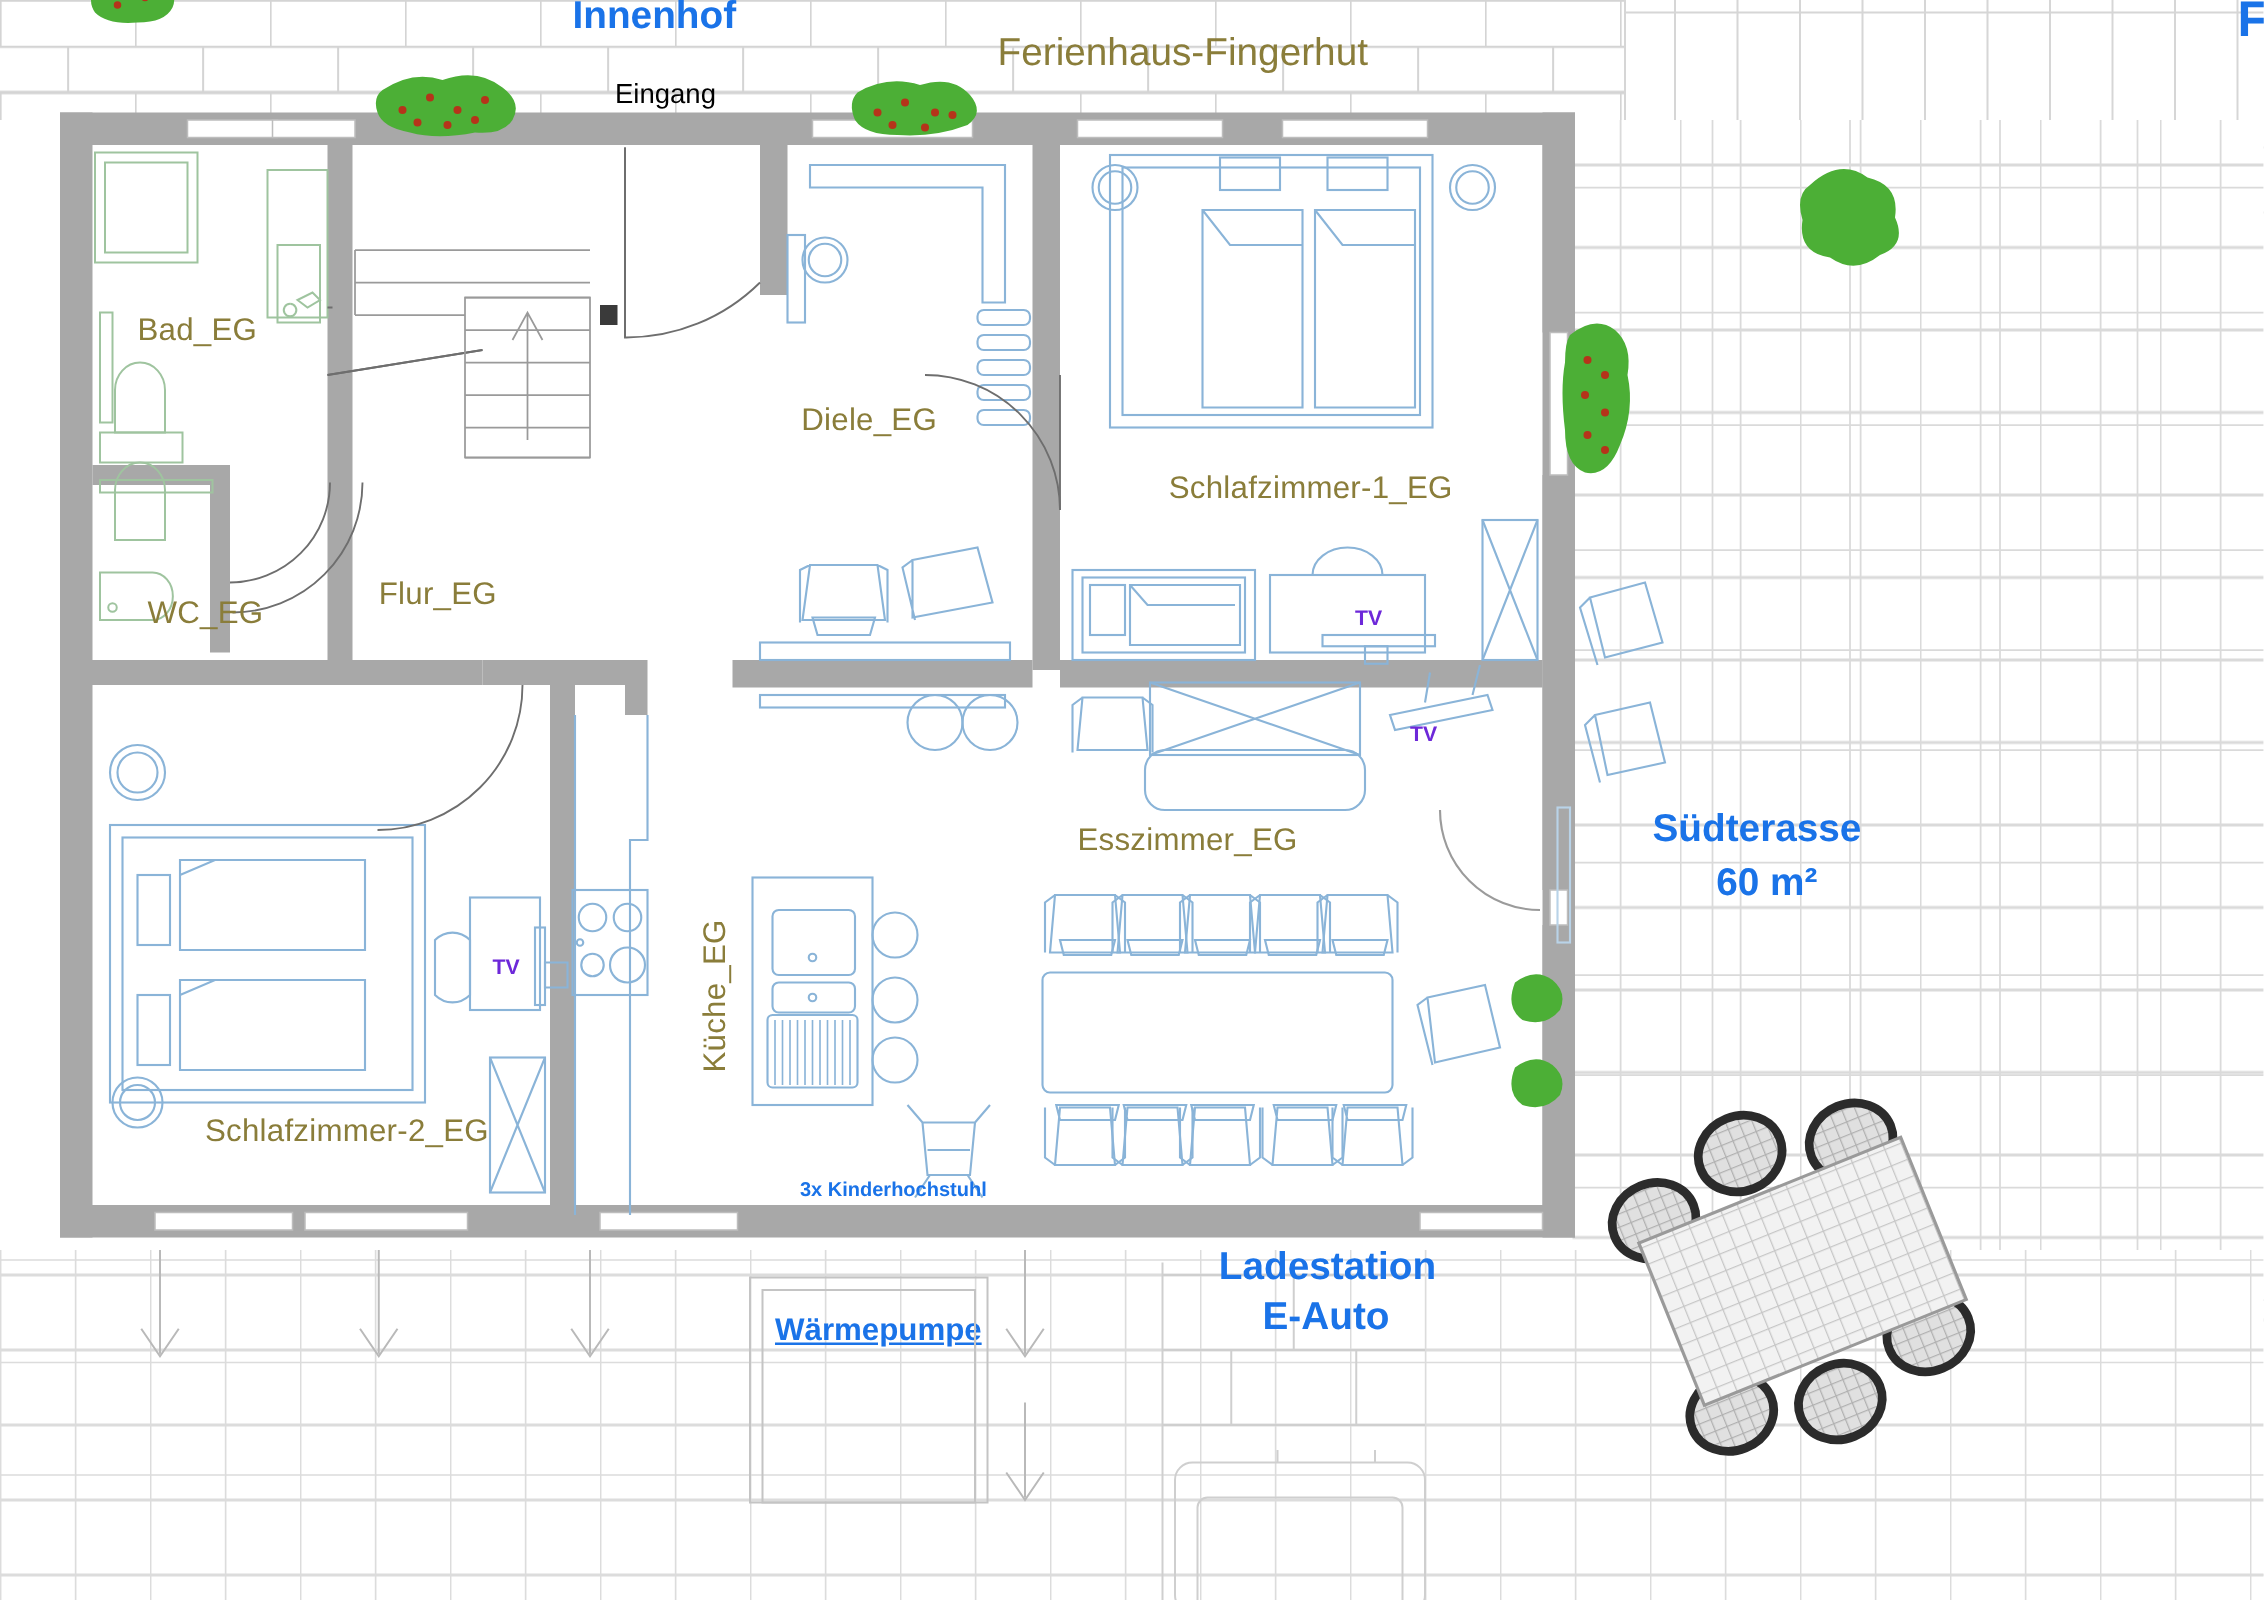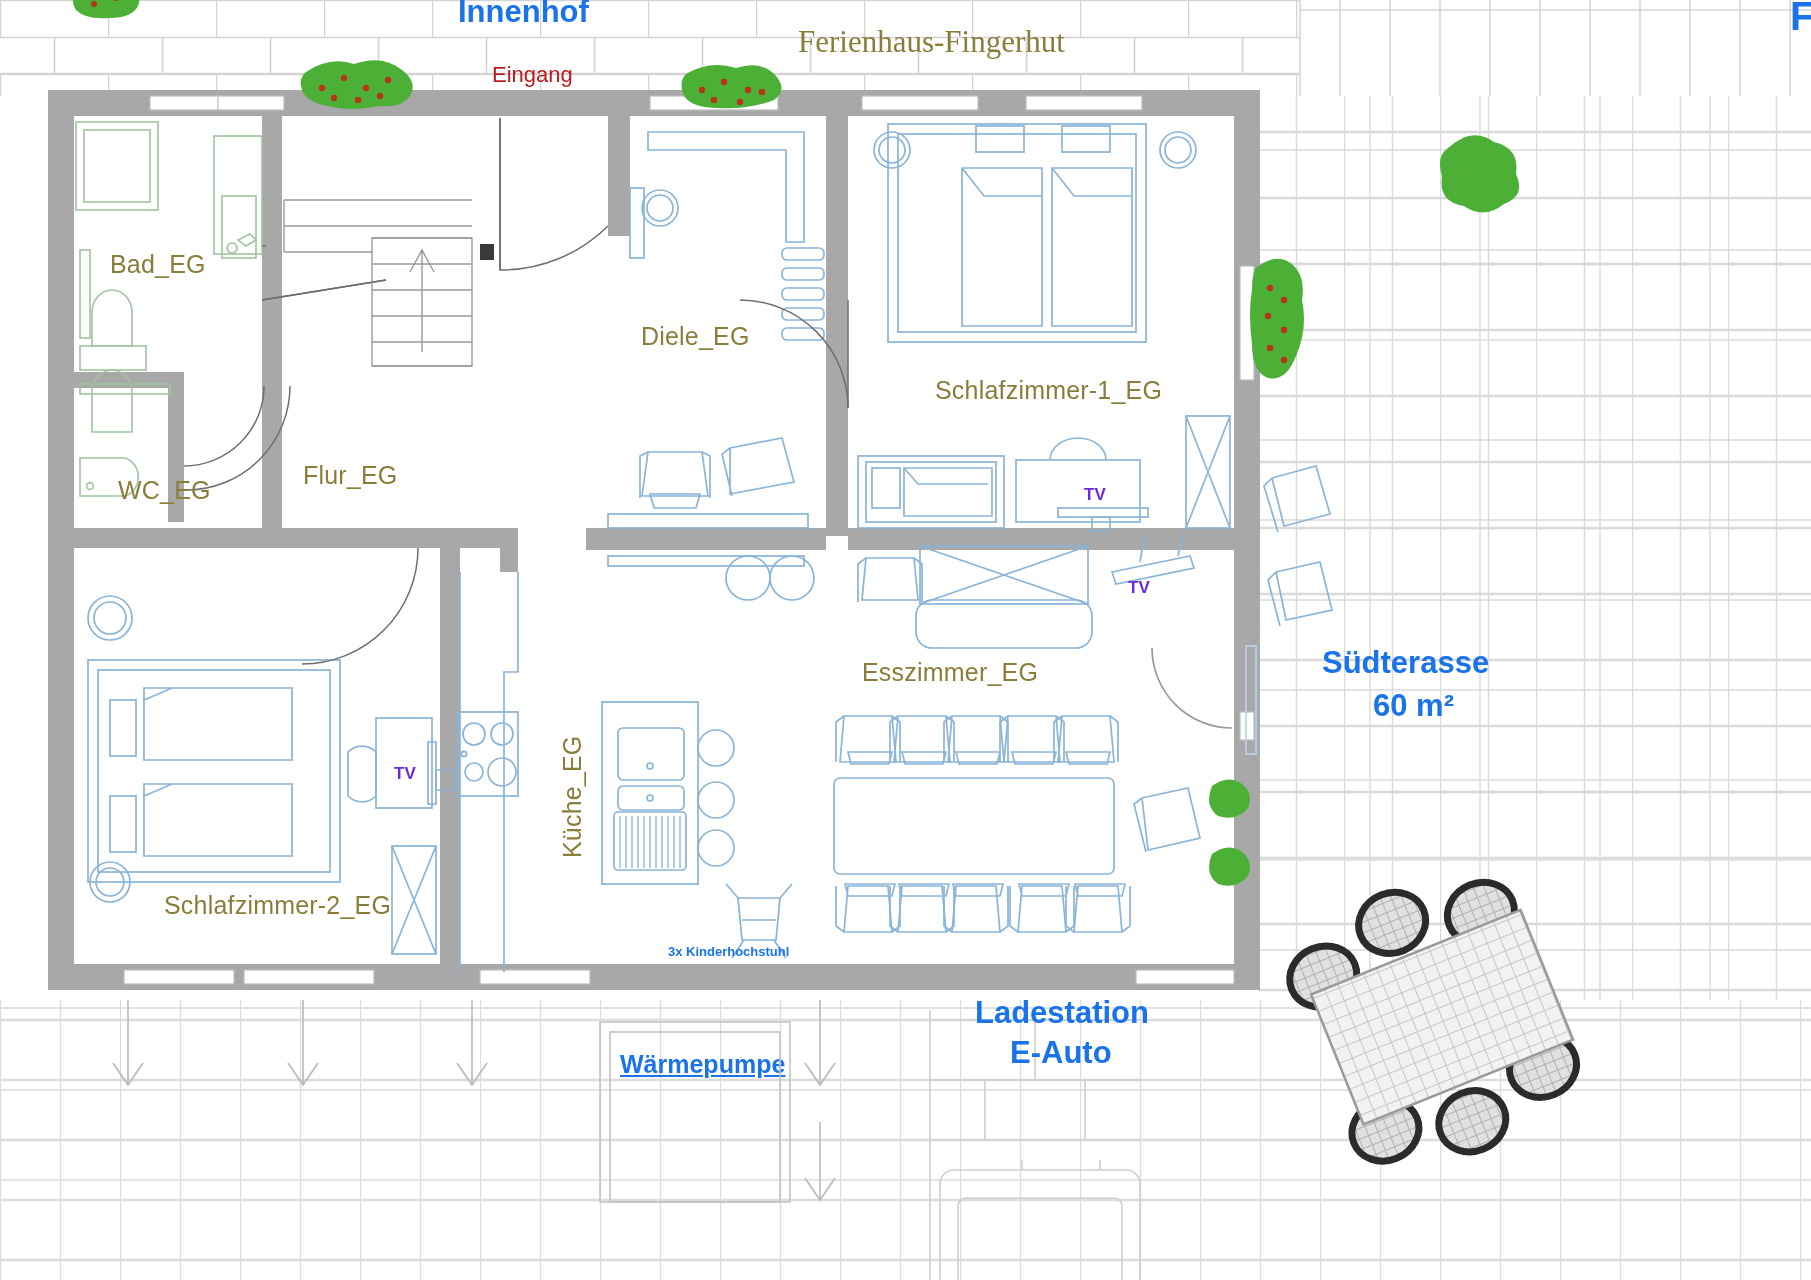--- a/index.html
+++ b/index.html
@@ -2,21 +2,21 @@
 <html><head>
 <meta charset="utf-8">
 <style>
   html,body{margin:0;padding:0;background:#ffffff;}
   body{width:1811px;height:1280px;overflow:hidden;font-family:"Liberation Sans",sans-serif;}
   #stage{position:relative;width:1811px;height:1280px;background:#ffffff;}
   svg.layer{position:absolute;left:0;top:0;width:1811px;height:1280px;}
   .lbl{position:absolute;white-space:nowrap;}
   .lbl-room{color:#8a7d3a;font-size:25px;letter-spacing:.2px;}
   .lbl-blue{color:#1a73e8;font-weight:bold;}
-  .lbl-title{color:#8a7d3a;font-size:31px;font-family:Liberation Serif, serif;}
+  .lbl-title{color:#8a7d3a;font-size:31px;}
   .tv{color:#6d28d9;font-size:17px;font-weight:bold;}
   .vert{transform:rotate(-90deg);transform-origin:left top;}
 </style>
 </head>
 <body>
 
 <div id="stage">
 
   <svg class="layer" viewBox="0 0 1811 1280" preserveAspectRatio="none">
     <defs>
@@ -390,39 +390,39 @@
 
       <rect x="1330" y="948" width="226" height="140" fill="url(#mesh)" stroke="#9a9a9a" stroke-width="2.5"></rect>
     </g>
   </svg>
 
   <div class="lbl lbl-title" style="left:798px;top:24px;">Ferienhaus-Fingerhut</div>
 
   <div class="lbl lbl-blue" style="left:1790px;top:-6px;font-size:40px;">F</div>
 
   <div class="lbl lbl-blue" style="left:458px;top:-6px;font-size:31px;">Innenhof</div>
-  <div class="lbl" style="left:492px;top:62px;font-size:22px;color:#b91c1c;">Eingang</div>
+  <div class="lbl" style="left:492px;top:62px;font-size:22px;color:#000000;">Eingang</div>
   <div class="lbl lbl-blue" style="left:1322px;top:645px;font-size:31px;">Südterasse</div>
   <div class="lbl lbl-blue" style="left:1373px;top:688px;font-size:31px;">60 m²</div>
   <div class="lbl lbl-blue" style="left:975px;top:995px;font-size:31px;">Ladestation</div>
   <div class="lbl lbl-blue" style="left:1010px;top:1035px;font-size:31px;">E-Auto</div>
   <div class="lbl lbl-blue" style="left:620px;top:1050px;font-size:25px;text-decoration:underline;">Wärmepumpe</div>
 
   <svg class="layer" viewBox="0 0 1811 1280" preserveAspectRatio="none" style="pointer-events:none;">
     <rect x="600" y="1022" width="190" height="180" fill="none" stroke="#c4c4c4" stroke-width="1.6"></rect>
     <rect x="610" y="1032" width="170" height="170" fill="none" stroke="#c4c4c4" stroke-width="1.6"></rect>
   </svg>
 
   <div class="lbl lbl-room" style="left:110px;top:250px;">Bad_EG</div>
   <div class="lbl lbl-room" style="left:118px;top:476px;">WC_EG</div>
   <div class="lbl lbl-room" style="left:303px;top:449px;margin-top:12px;">Flur_EG</div>
   <div class="lbl lbl-room" style="left:641px;top:322px;">Diele_EG</div>
   <div class="lbl lbl-room" style="left:935px;top:376px;">Schlafzimmer-1_EG</div>
   <div class="lbl lbl-room" style="left:164px;top:879px;margin-top:12px;">Schlafzimmer-2_EG</div>
   <div class="lbl lbl-room" style="left:862px;top:658px;">Esszimmer_EG</div>
   <div class="lbl lbl-room vert" style="left:558px;top:858px;">Küche_EG</div>
 
-  <div class="lbl lbl-blue" style="left:668px;top:944px;font-size:13px;">3x Kinderhochstuhl</div>
+  <div class="lbl lbl-blue" style="left:640px;top:944px;font-size:16px;">3x Kinderhochstuhl</div>
   <div class="lbl tv" style="left:394px;top:764px;">TV</div>
   <div class="lbl tv" style="left:1084px;top:485px;">TV</div>
   <div class="lbl tv" style="left:1128px;top:578px;">TV</div>
 
 </div>
 
 </body></html>

